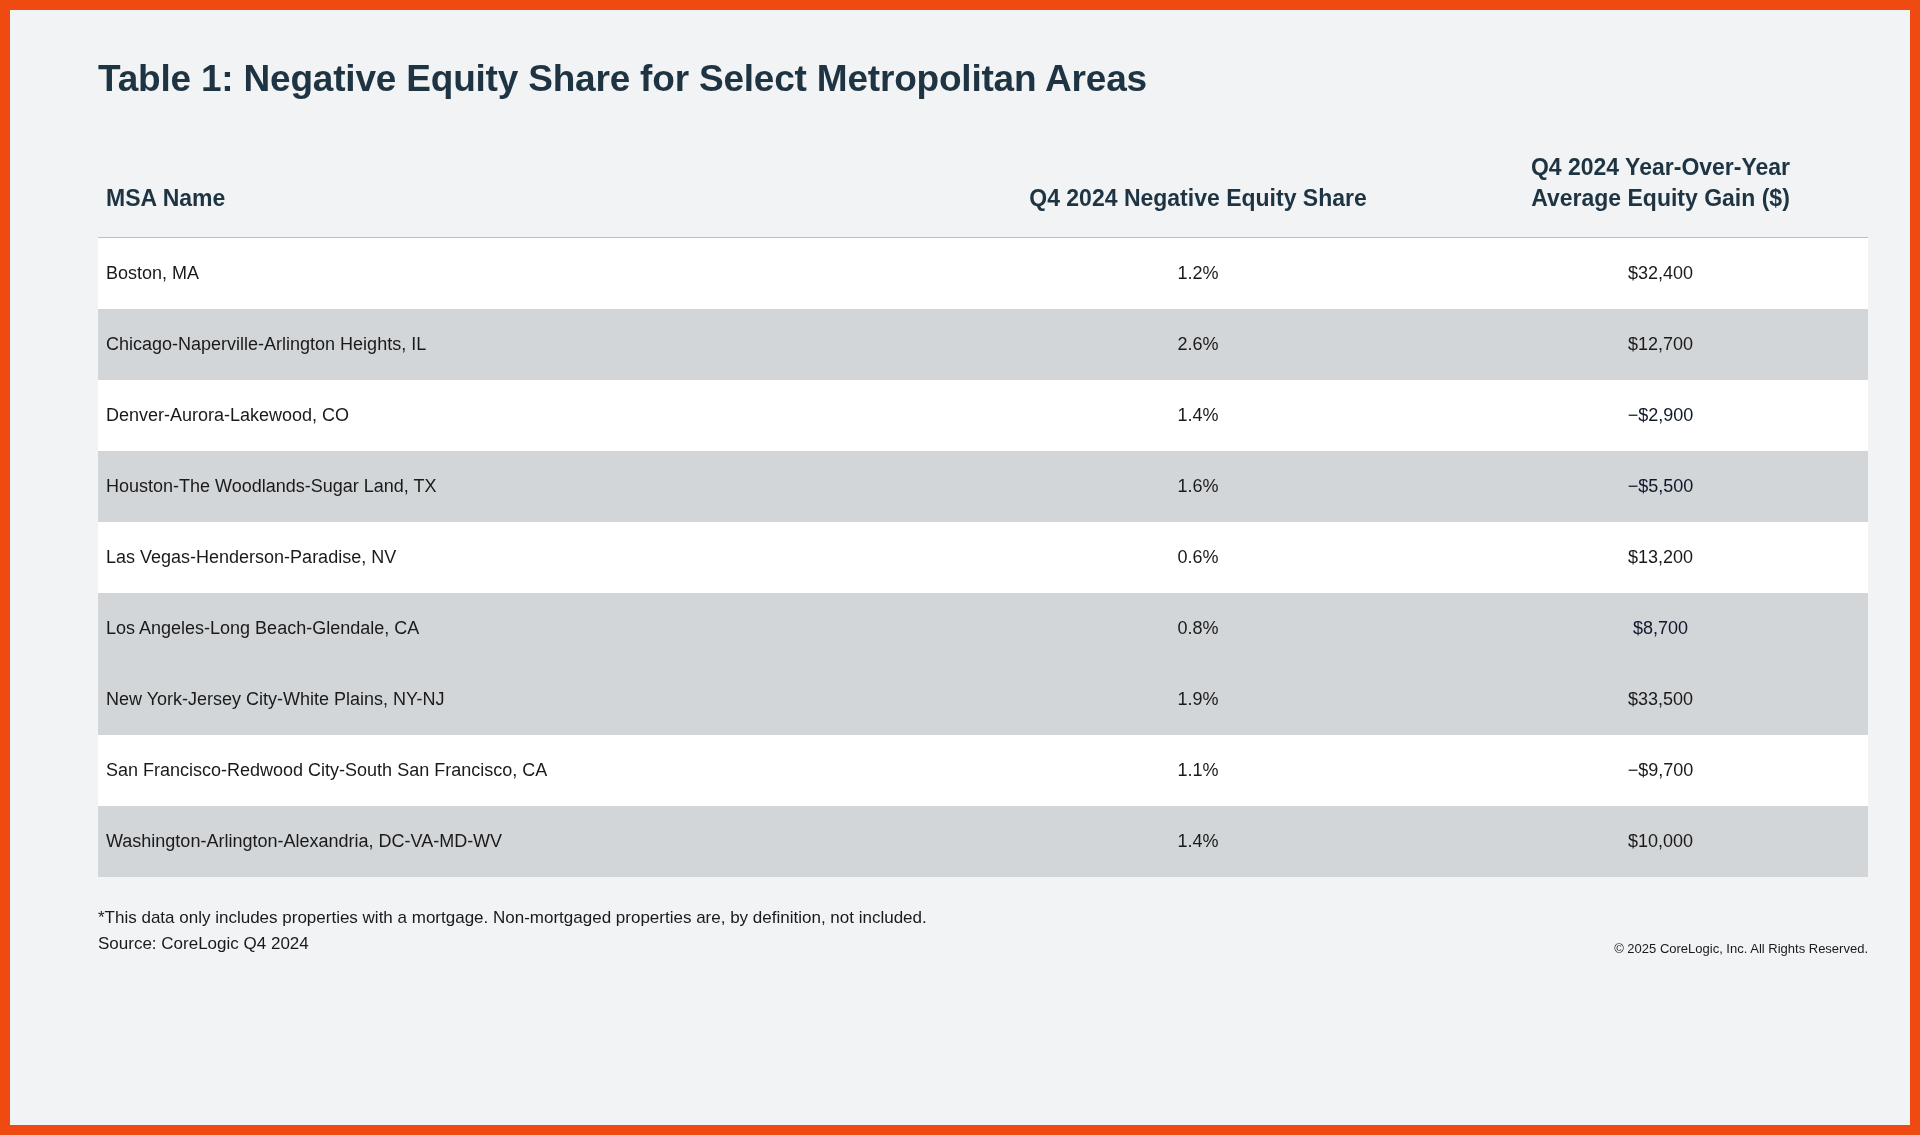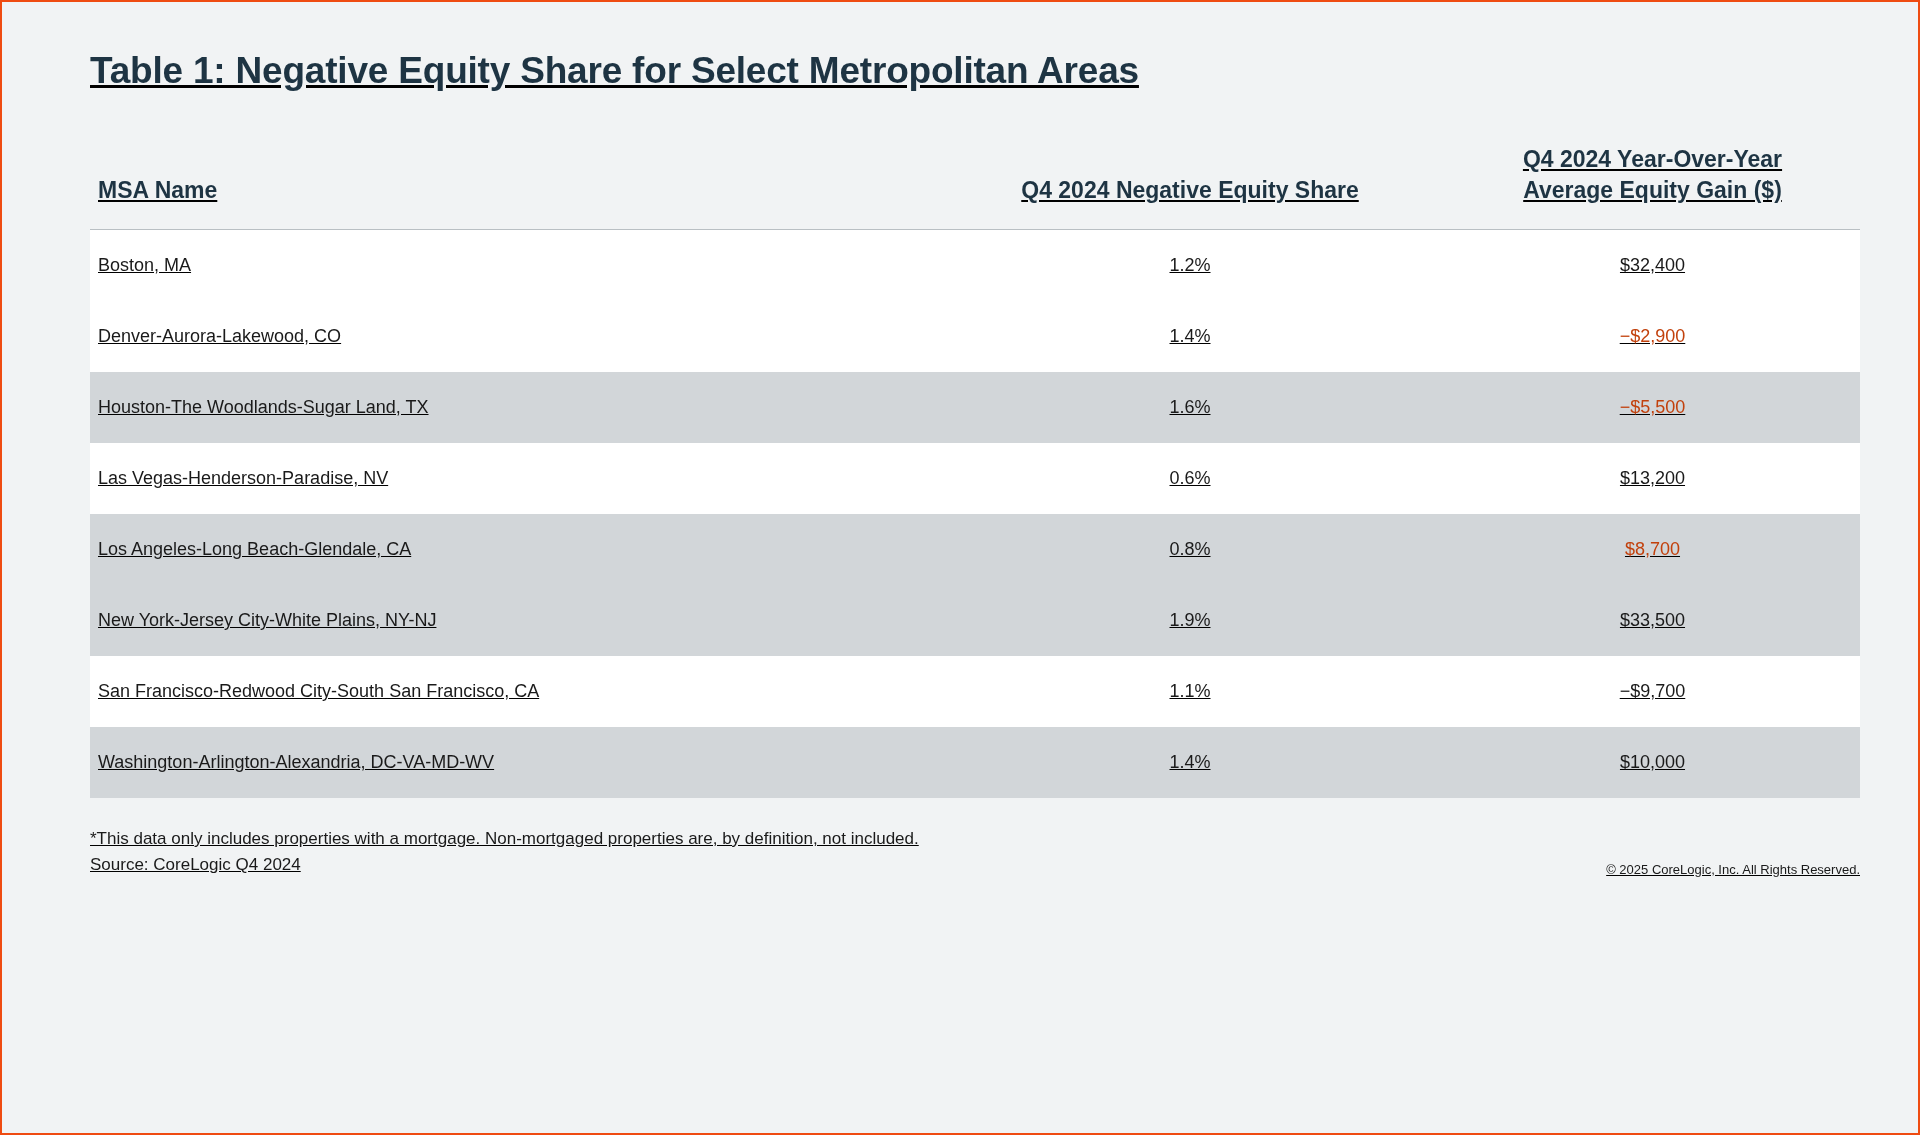--- a/index.html
+++ b/index.html
@@ -11,22 +11,21 @@
     height: 1135px;
     background: #ffffff;
     font-family: "Liberation Sans", sans-serif;
     overflow: hidden;
   }
   .frame {
     box-sizing: border-box;
     width: 1920px;
     height: 1135px;
     background: #ef4b11;
-    padding: 2px;
-    text-decoration: underline;
+    padding: 10px;
   }
   .panel {
     box-sizing: border-box;
     width: 100%;
     height: 100%;
     background: #f1f3f4;
     padding: 38px 72px 0 72px;
   }
   .title {
     font-size: 37px;
@@ -77,21 +76,21 @@
   }
   tbody td.val {
     text-align: center;
   }
   tbody tr.alt td {
     background: #d2d6d9;
   }
   tbody tr.plain td {
     background: #ffffff;
   }
-  td.muted { color: #c2410c; }
+  td.muted { color: #0f172a; }
 
   .footer {
     margin: 28px 0 0 16px;
     width: 1770px;
     display: flex;
     justify-content: space-between;
     align-items: flex-end;
     gap: 16px;
   }
   .notes {
@@ -133,20 +132,25 @@
           <th></th>
           <th></th>
         </tr>
       </thead>
       <tbody>
         <tr class="plain">
           <td class="name">Boston, MA</td>
           <td class="val">1.2%</td>
           <td class="val">$32,400</td>
         </tr>
+        <tr class="alt">
+          <td class="name">Chicago-Naperville-Arlington Heights, IL</td>
+          <td class="val">2.6%</td>
+          <td class="val">$12,700</td>
+        </tr>
         <tr class="plain">
           <td class="name">Denver-Aurora-Lakewood, CO</td>
           <td class="val">1.4%</td>
           <td class="val muted">−$2,900</td>
         </tr>
         <tr class="alt">
           <td class="name">Houston-The Woodlands-Sugar Land, TX</td>
           <td class="val">1.6%</td>
           <td class="val muted">−$5,500</td>
         </tr>

